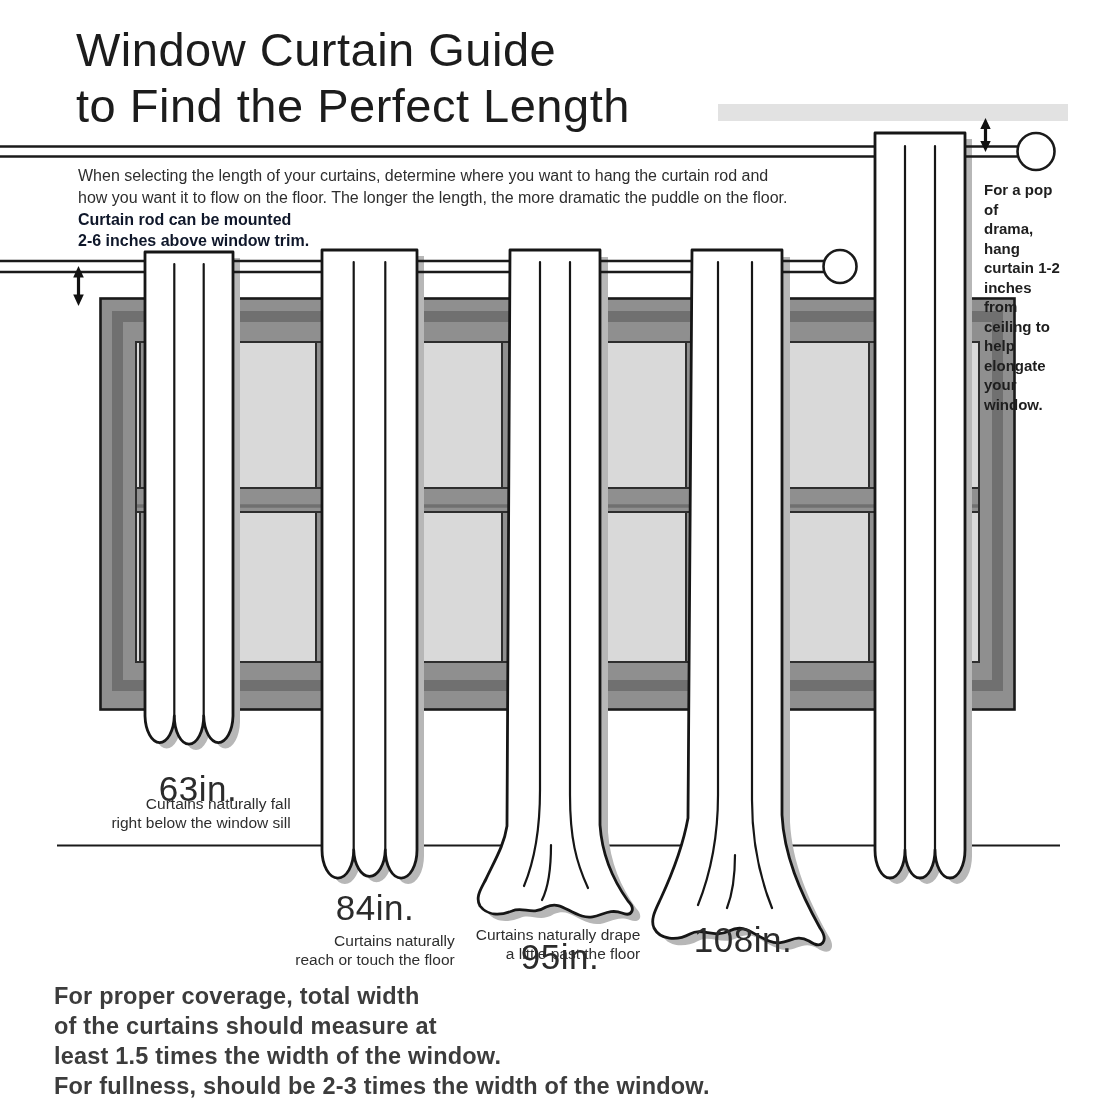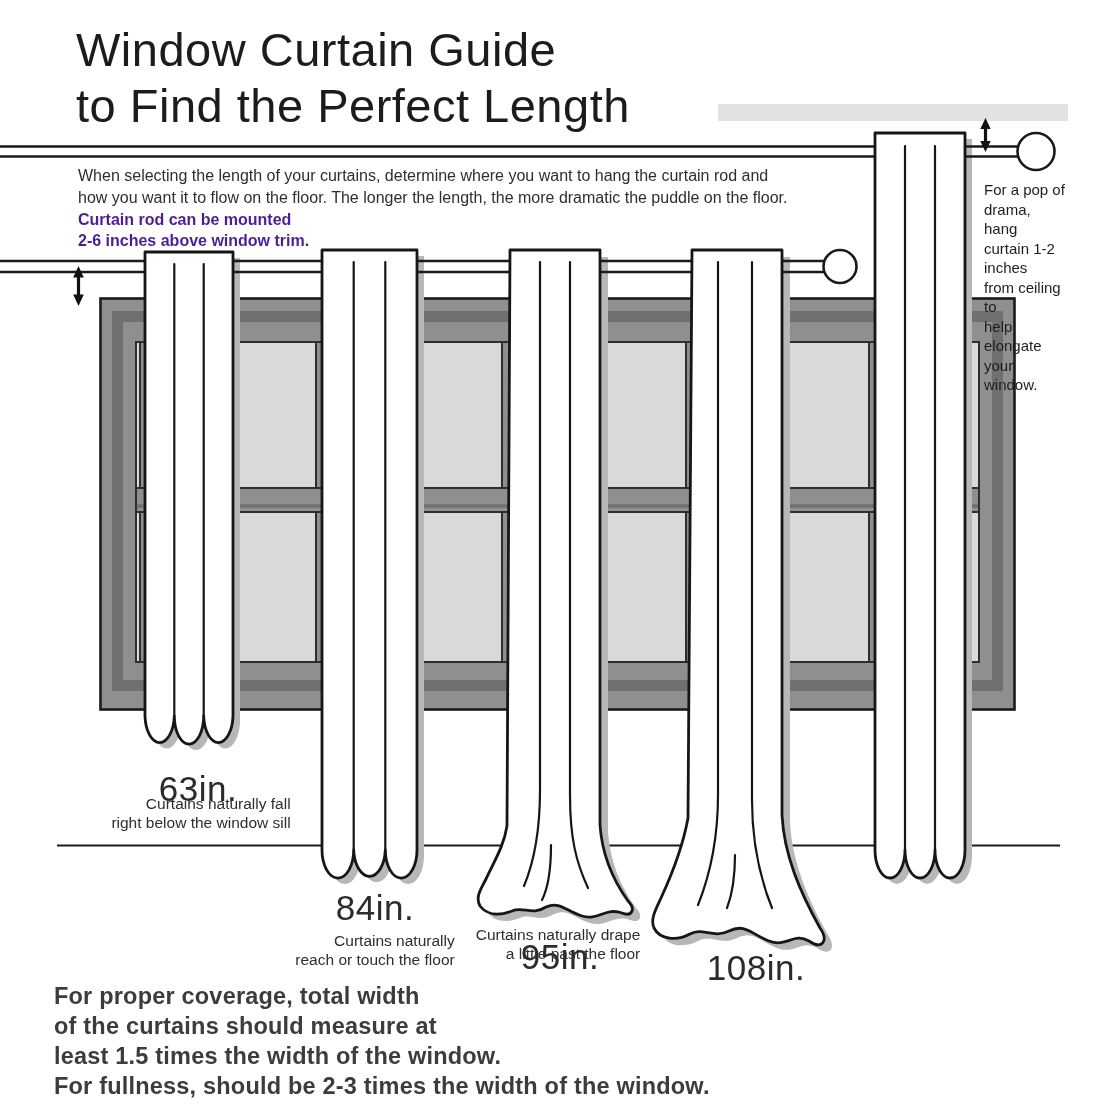--- a/index.html
+++ b/index.html
@@ -8,34 +8,34 @@
     font-family:"Liberation Sans", sans-serif;color:#2e2e2e;
   }
   .canvas svg{position:absolute;left:0;top:0;}
   .txt{position:absolute;}
   .pre{white-space:pre-line;}
   .title{
     left:76px;top:22px;font-size:47px;line-height:56px;letter-spacing:0.5px;
     color:#1c1c1c;font-weight:400;
   }
   .intro{left:78px;top:165px;font-size:16px;line-height:21.5px;color:#2e2e2e;}
-  .rodnote{left:78px;top:209px;font-size:16px;line-height:21px;font-weight:bold;color:#4c1d95;}
-  .ceilnote{left:984px;top:180px;font-size:15px;line-height:19.5px;font-weight:normal;color:#1e1e1e;}
+  .rodnote{left:78px;top:209px;font-size:16px;line-height:21px;font-weight:bold;color:#0f172a;}
+  .ceilnote{left:984px;top:180px;font-size:15px;line-height:19.5px;font-weight:bold;color:#1e1e1e;}
   .len{
     position:absolute;transform:translateX(-50%);font-size:35px;color:#2b2b2b;
     letter-spacing:0.5px;white-space:nowrap;
   }
   .desc{
     position:absolute;transform:translateX(-50%);font-size:15.5px;line-height:19px;
     color:#2e2e2e;text-align:right;
   }
   .len.c1{left:198px;top:753px;margin-top:16px;}   .desc.c1{left:201px;top:794px;}
   .len.c2{left:375px;top:888px;}   .desc.c2{left:375px;top:931px;}
   .len.c3{left:560px;top:937px;}   .desc.c3{left:558px;top:925px;}
-  .len.c4{left:743px;top:948px;margin-left:13px;}   .desc.c4{left:743px;top:1000px;}
+  .len.c4{left:743px;top:920px;}   .desc.c4{left:743px;top:1000px;}
   .len.c5{left:924px;top:889px;}   .desc.c5{left:924px;top:927px;font-size:14.5px;line-height:17.6px;}
   .coverage{
     left:54px;top:981px;font-size:23.5px;line-height:30px;font-weight:bold;
     color:#3c3c3c;letter-spacing:0.2px;
   }
 </style>
 </head>
 <body>
 
 <div class="canvas">

